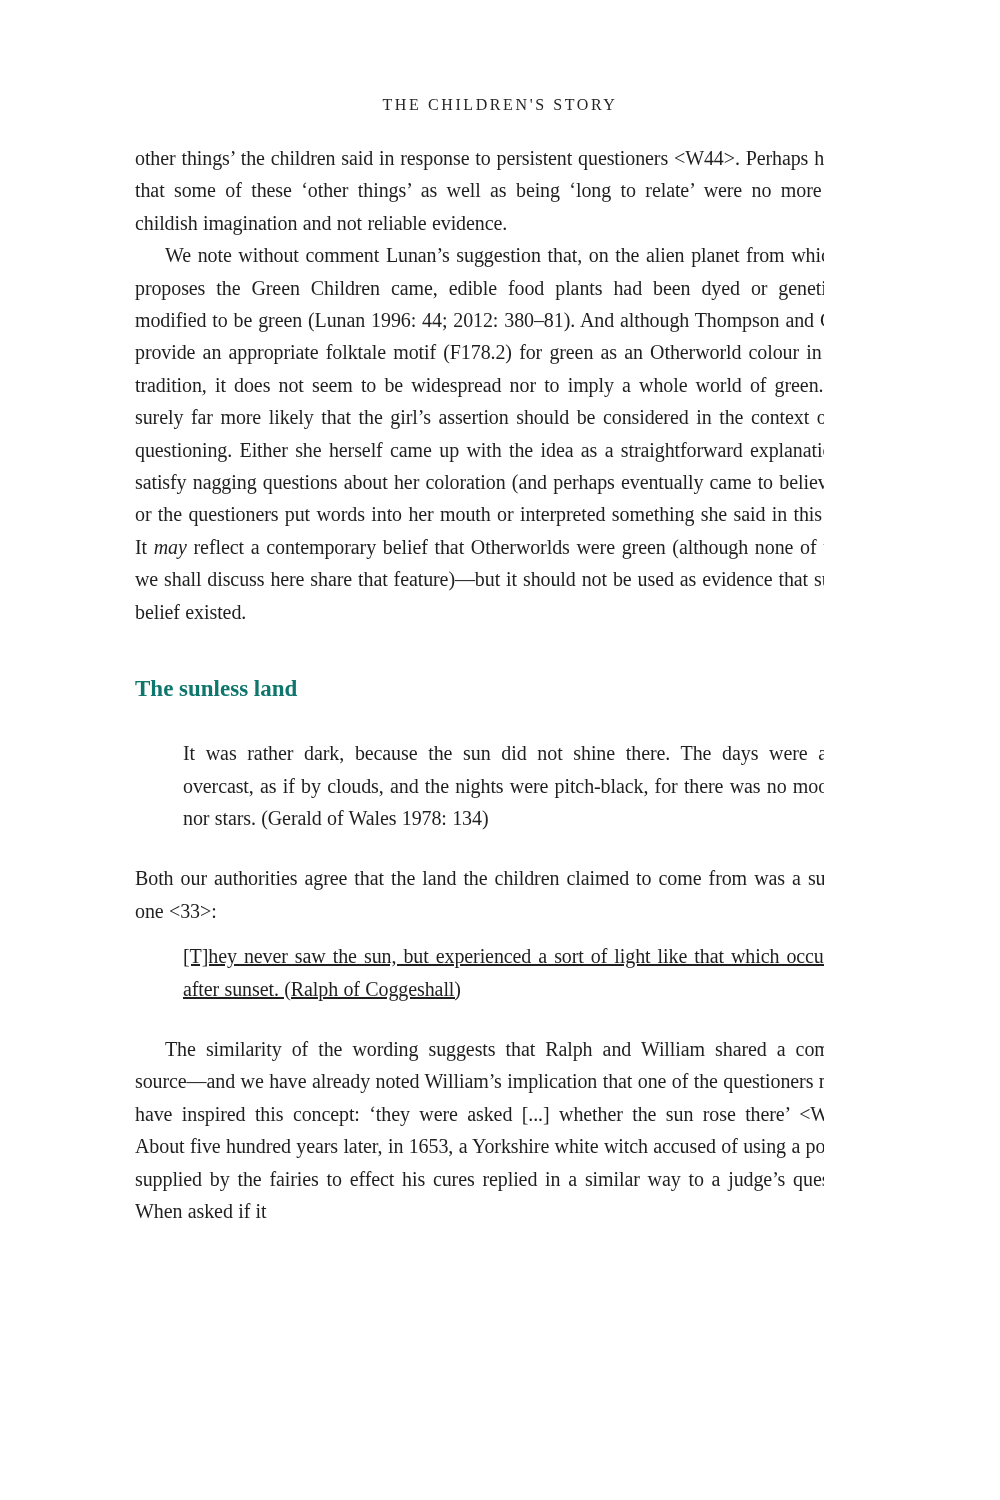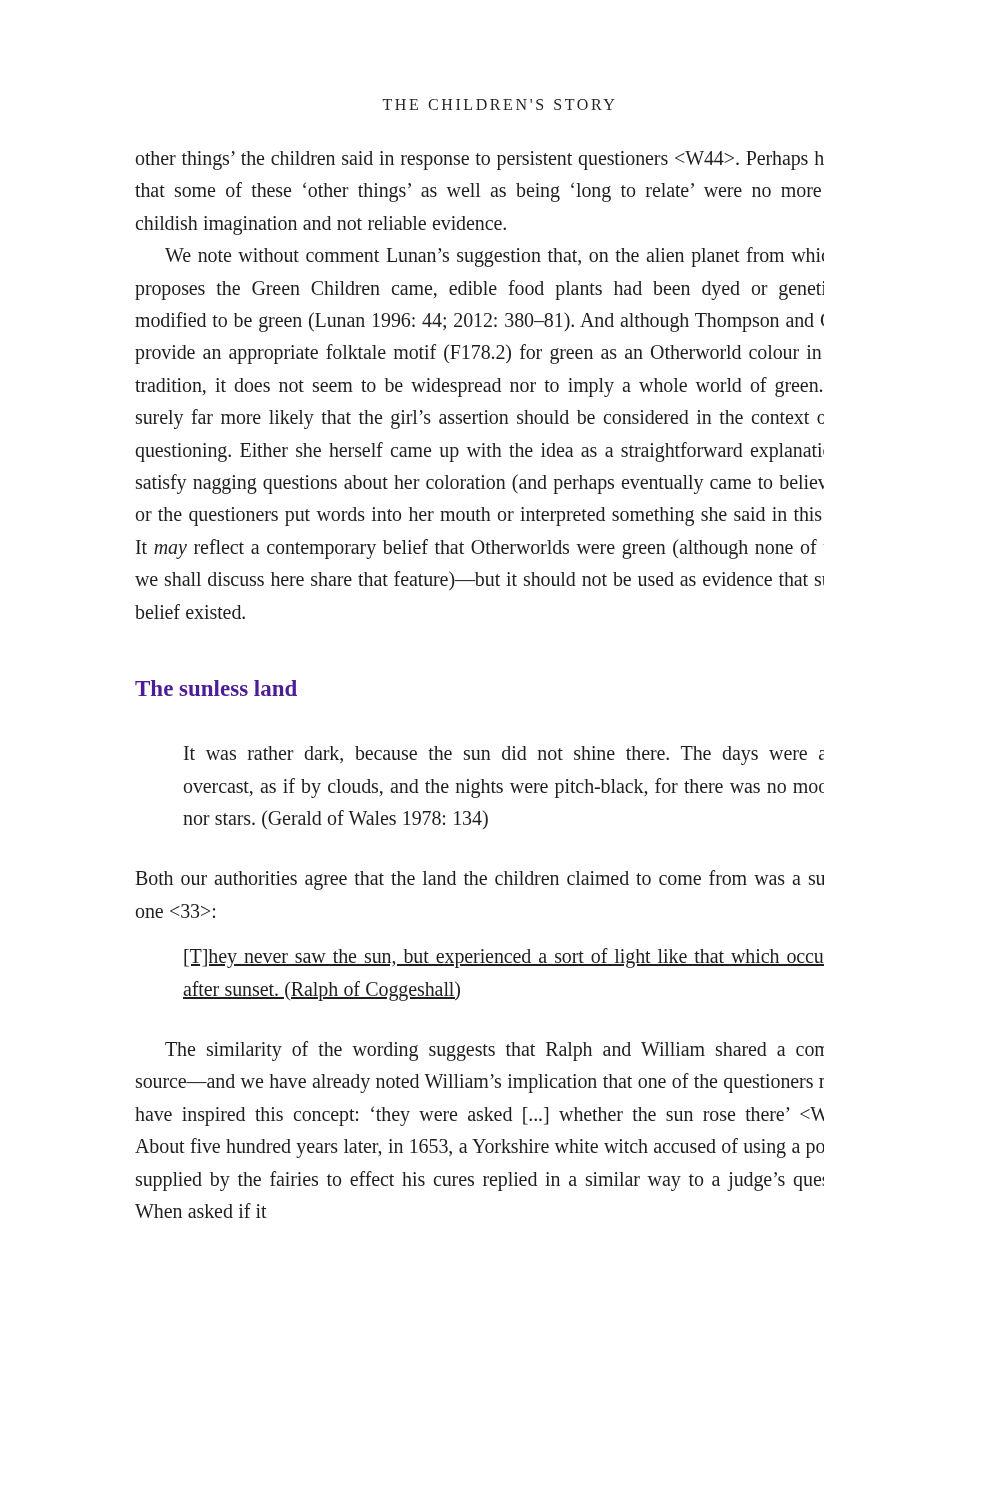--- a/index.html
+++ b/index.html
@@ -55,21 +55,21 @@
     margin-top: 26px;
   }
   .indent {
     text-indent: 30px;
   }
   .section-heading {
     margin: 46px 0 0 0;
     font-size: 23px;
     font-weight: bold;
     line-height: 30px;
-    color: #4c1d95;
+    color: #0f766e;
   }
   blockquote {
     margin: 0;
     padding: 0;
   }
   blockquote p {
     margin-left: 48px;
     margin-right: 27px;
     font-size: 20px;
     line-height: 32.4px;

